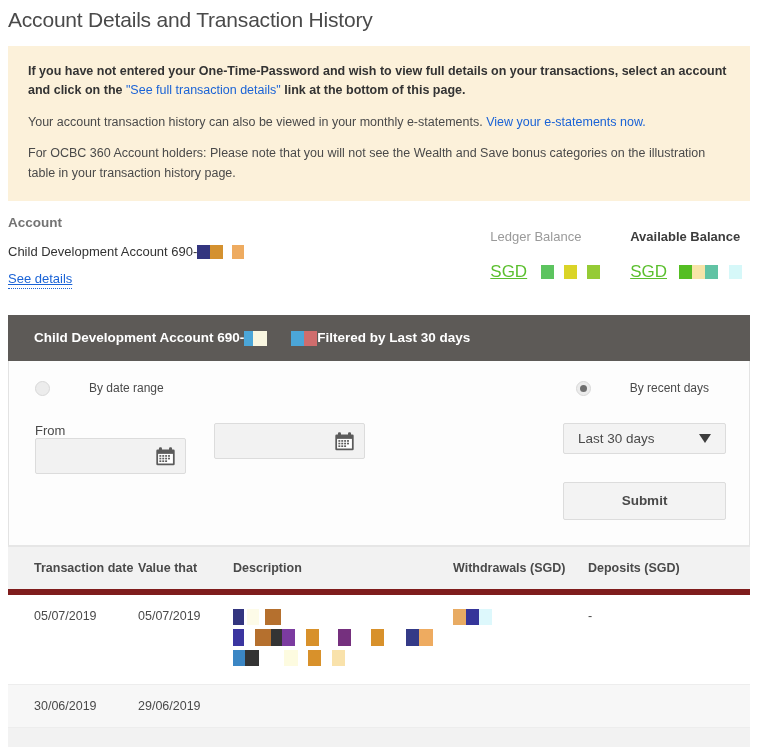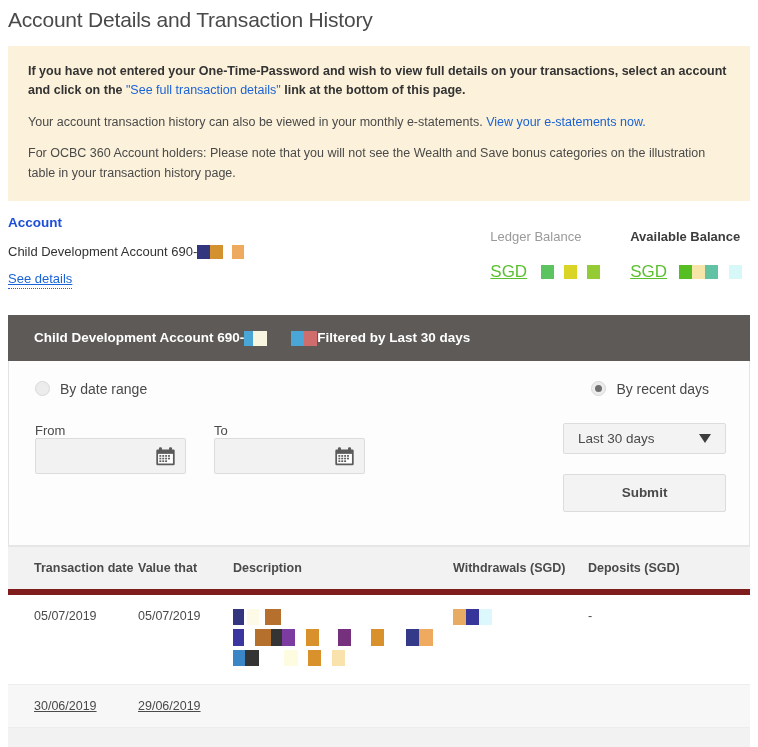--- a/index.html
+++ b/index.html
@@ -52,21 +52,21 @@
 
   
   .account-section {
     margin: 14px 8px 0 8px;
     position: relative;
     height: 88px;
   }
   .account-label {
     font-size: 13.5px;
     font-weight: bold;
-    color: #1d4ed8;
+    color: #737373;
     margin: 13px 0 14px 0;
   }
   .account-name-row {
     font-size: 13px;
     color: #333333;
     display: flex;
     align-items: center;
     margin-bottom: 10px;
   }
   .see-details {
@@ -135,23 +135,24 @@
   }
 
   .radio-row {
     display: flex;
     justify-content: space-between;
     padding: 20px 40px 0 26px;
   }
   .radio-item {
     display: flex;
     align-items: flex-start;
-    font-size: 14px;
-    color: #4a4a4a;
-    cursor: pointer;
+    font-size: 12px;
+    color: #4a4a4a;
+    cursor: pointer;
+    gap: 29px;
   }
   .radio {
     width: 15px; height: 15px;
     border-radius: 50%;
     background: #ececec;
     border: 1px solid #d8d8d8;
     margin-right: 10px;
     position: relative;
     box-sizing: border-box;
   }
@@ -215,21 +216,21 @@
     color: #4a4a4a;
     cursor: pointer;
   }
   .caret {
     width: 0; height: 0;
     border-left: 6px solid transparent;
     border-right: 6px solid transparent;
     border-top: 9px solid #3d3d3d;
   }
   .submit-btn {
-    margin-top: 20px;
+    margin-top: 28px;
     width: 163px;
     height: 38px;
     background: #f3f3f3;
     border: 1px solid #dcdcdc;
     border-radius: 2px;
     box-sizing: border-box;
     font-family: "Liberation Sans", sans-serif;
     font-size: 13.5px;
     font-weight: bold;
     color: #4a4a4a;
@@ -254,21 +255,21 @@
     border-top: 1px solid #e6e6e6;
   }
   .txn-table tbody td {
     font-size: 12.5px;
     color: #4a4a4a;
     padding: 14px 0;
     vertical-align: top;
     border-bottom: 1px solid #ededed;
   }
   .row-white td { background: #ffffff; }
-  .row-grey td { background: #f7f7f7; text-decoration: underline; }
+  .row-grey td { background: #f7f7f7; }
   .desc-line { margin-bottom: 4px; line-height: 0; }
   .col-pad { padding-left: 26px !important; }
   .table-footer {
     margin: 0 8px;
     width: 742px;
     height: 22px;
     background: #f2f2f2;
   }
 </style>
 </head>
@@ -352,21 +353,20 @@
               <rect x="11.6" y="13.4" width="2.2" height="1.9"></rect>
                 <rect x="14.9" y="13.4" width="2.2" height="1.9"></rect>
               <rect x="5" y="16.4" width="2.2" height="1.9"></rect>
                 <rect x="8.3" y="16.4" width="2.2" height="1.9"></rect>
               <rect x="11.6" y="16.4" width="2.2" height="1.9"></rect>
             </g>
           </svg>
         </div>
       </div>
       <div>
-        <div class="field-label">To</div>
         <div class="date-input">
           <svg class="cal-icon" viewBox="0 0 24 24">
             <rect x="1.5" y="4" width="21" height="18" rx="1.5" fill="#5b5b5b"></rect>
             <rect x="3.5" y="9" width="17" height="11" fill="#ffffff"></rect>
             <rect x="4.5" y="1.5" width="3.5" height="5" rx="1.5" fill="#5b5b5b"></rect>
             <rect x="16" y="1.5" width="3.5" height="5" rx="1.5" fill="#5b5b5b"></rect>
             <g fill="#5b5b5b">
               <rect x="5" y="10.4" width="2.2" height="1.9"></rect>
                 <rect x="8.3" y="10.4" width="2.2" height="1.9"></rect>
               <rect x="11.6" y="10.4" width="2.2" height="1.9"></rect>

